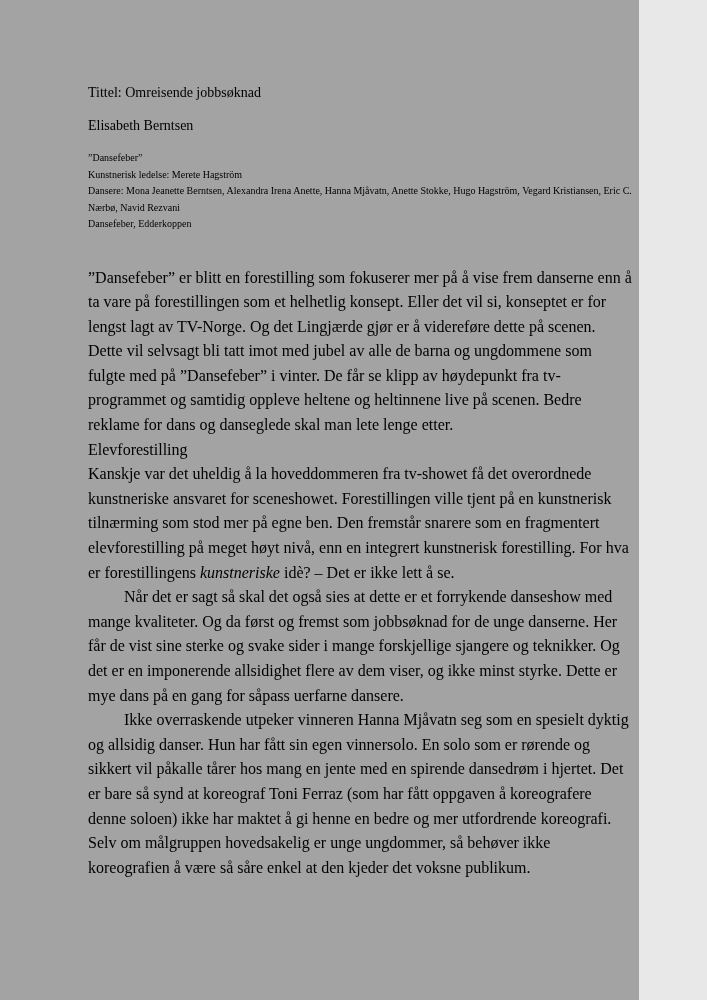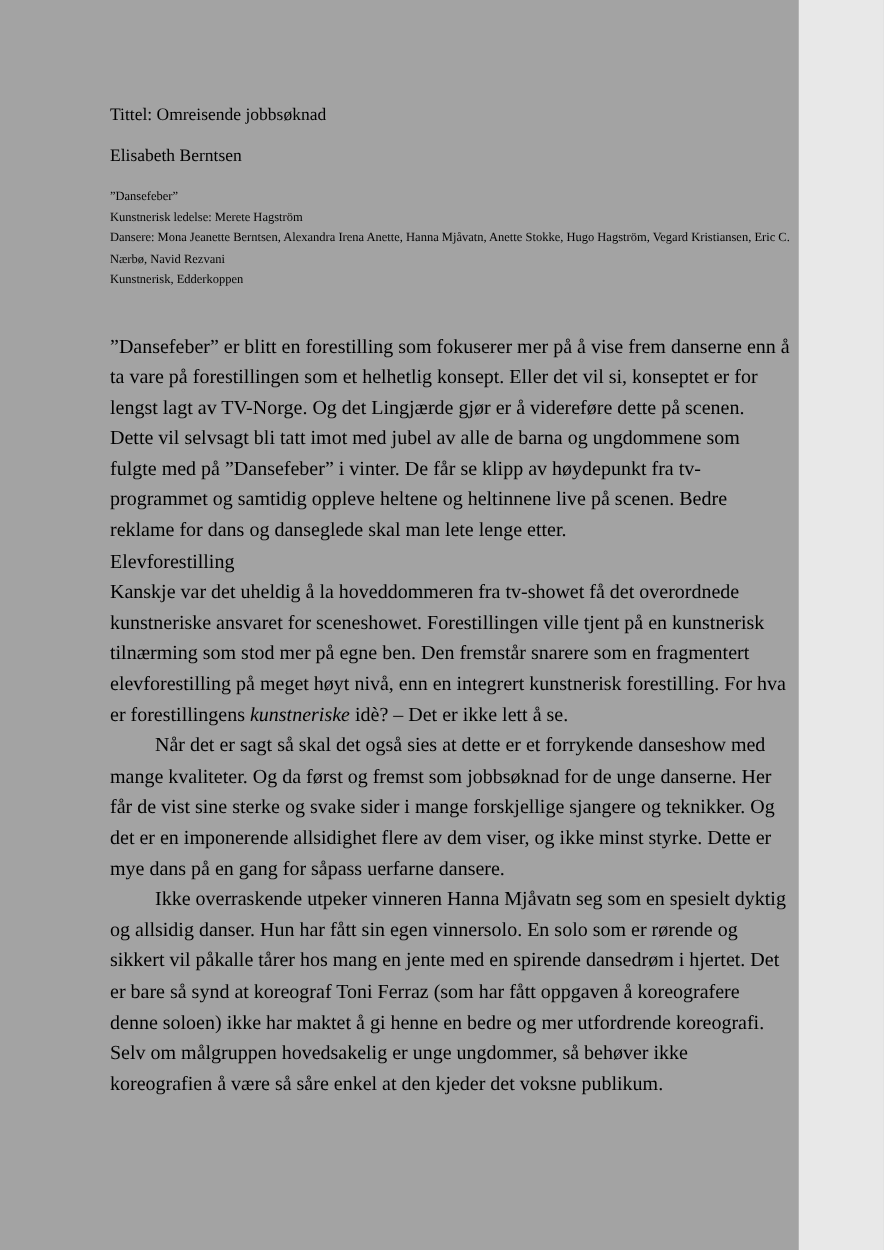--- a/index.html
+++ b/index.html
@@ -59,21 +59,21 @@
 
     <p class="meta">Tittel: Omreisende jobbsøknad</p>
 
 
     <p class="meta">Elisabeth Berntsen</p>
 
     <div class="credits">
       <p>”Dansefeber”</p>
       <p>Kunstnerisk ledelse: Merete Hagström</p>
       <p>Dansere: Mona Jeanette Berntsen, Alexandra Irena Anette, Hanna Mjåvatn, Anette Stokke, Hugo Hagström, Vegard Kristiansen, Eric C. Nærbø, Navid Rezvani</p>
-      <p>Kunstnerisk, Edderkoppen</p>
+      <p>Dansefeber, Edderkoppen</p>
     </div>
 
     <p class="body first-body">”Dansefeber” er blitt en forestilling som fokuserer mer på å vise frem danserne enn å ta vare på forestillingen som et helhetlig konsept. Eller det vil si, konseptet er for lengst lagt av TV-Norge. Og det Lingjærde gjør er å videreføre dette på scenen. Dette vil selvsagt bli tatt imot med jubel av alle de barna og ungdommene som fulgte med på ”Dansefeber” i vinter. De får se klipp av høydepunkt fra tv-programmet og samtidig oppleve heltene og heltinnene live på scenen. Bedre reklame for dans og danseglede skal man lete lenge etter.</p>
 
     <p class="body section-heading">Elevforestilling</p>
 
     <p class="body"><span>Kanskje var det uheldig å la hoveddommeren fra tv-showet få det overordnede kunstneriske ansvaret for sceneshowet. Forestillingen ville tjent på en kunstnerisk tilnærming som stod mer på egne ben. Den fremstår snarere som en fragmentert elevforestilling på meget høyt nivå, enn en integrert kunstnerisk forestilling. For hva er forestillingens </span><em class="kw">kunstneriske</em><span> idè? – Det er ikke lett å se.</span></p>
 
     <p class="body indented">Når det er sagt så skal det også sies at dette er et forrykende danseshow med mange kvaliteter. Og da først og fremst som jobbsøknad for de unge danserne. Her får de vist sine sterke og svake sider i mange forskjellige sjangere og teknikker. Og det er en imponerende allsidighet flere av dem viser, og ikke minst styrke. Dette er mye dans på en gang for såpass uerfarne dansere.</p>
 

